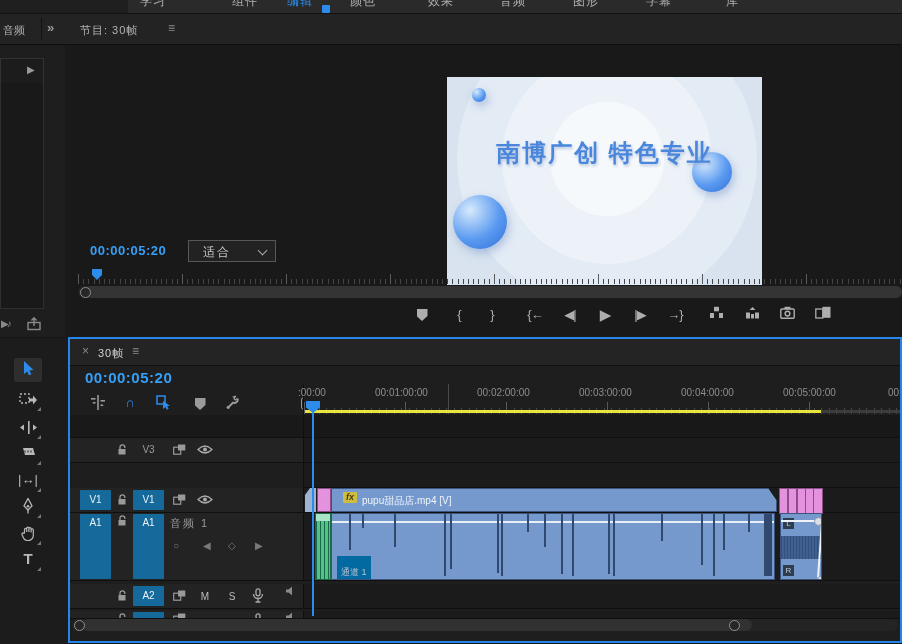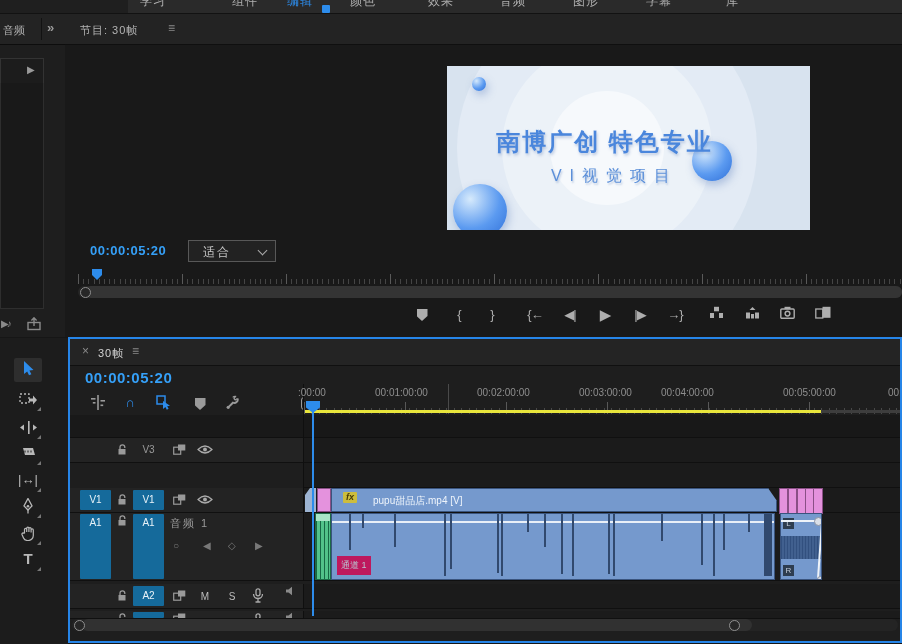--- a/index.html
+++ b/index.html
@@ -27,21 +27,21 @@
   #leftdock .bi1{position:absolute;left:1px;top:2px;font-size:10px;color:#8a8a8a;letter-spacing:-2px;}
   #leftdock .bi2{position:absolute;left:27px;top:1px;}
 
   
   #program{position:absolute;left:65px;top:14px;width:837px;height:323px;background:#191919;}
   #program .hdr{position:absolute;left:0;top:0;width:837px;height:30px;background:#232323;border-bottom:1px solid #0f0f0f;}
   #program .title{position:absolute;left:15px;top:9px;font-size:11px;color:#b4b4b4;letter-spacing:1px;}
   #program .pmenu{position:absolute;left:103px;top:7px;font-size:12px;color:#8a8a8a;}
 
   
-  #preview{position:absolute;left:382px;top:52px;width:315px;height:164px;background:#d8e3ef;overflow:hidden;padding-left:48px;}
+  #preview{position:absolute;left:382px;top:63px;width:315px;height:208px;background:#d8e3ef;overflow:hidden;}
   .ring{position:absolute;border-radius:50%;}
   .r1{left:10px;top:-68px;width:300px;height:300px;background:#e3ebf5;}
   .r2{left:55px;top:-23px;width:210px;height:210px;background:#ecf2f8;}
   .r3{left:103px;top:25px;width:114px;height:114px;background:#f6f9fc;}
   .sphere{position:absolute;border-radius:50%;background:radial-gradient(circle at 32% 28%,#d6eafc,#5b9af0 55%,#2f6fd8);box-shadow:2px 4px 8px rgba(70,110,180,.35);}
   .sp1{left:25px;top:11px;width:14px;height:14px;}
   .sp2{left:245px;top:75px;width:40px;height:40px;}
   .sp3{left:6px;top:118px;width:54px;height:54px;}
   #preview .ptitle{position:absolute;left:0;top:60px;width:315px;text-align:center;font-size:24px;font-weight:bold;color:#4a86dc;letter-spacing:2px;text-shadow:1px 2px 3px rgba(110,140,190,.45);}
   #preview .psub{position:absolute;left:10px;top:100px;width:315px;text-align:center;font-size:16px;color:#5b8fd9;letter-spacing:8px;text-shadow:1px 2px 2px rgba(110,140,190,.4);}
@@ -83,21 +83,21 @@
   #tl .tmenu{position:absolute;left:62px;top:5px;font-size:12px;color:#8a8a8a;}
   #tl .tc{position:absolute;left:15px;top:30px;font-size:15px;font-weight:bold;color:#35a0f8;letter-spacing:.5px;}
   .tlico{position:absolute;top:56px;width:20px;height:16px;text-align:center;}
   .i-nest{left:18px}.i-snap{left:50px;color:#2d8ceb;font-weight:bold;font-size:13px;line-height:15px;}
   .i-link{left:84px}.i-mark{left:120px}.i-wrench{left:152px}
   .i-cc{left:184px;font-size:9px;color:#9a9a9a;border:1px solid #9a9a9a;border-radius:3px;width:18px;height:11px;line-height:11px;top:58px;letter-spacing:0;margin-left:47px;}
 
   
   #tl .rulerzone{position:absolute;left:233px;top:45px;width:597px;height:31px;background:#1e1e1e;border-left:1px solid #0f0f0f;}
   .rlab{position:absolute;top:3px;font-size:10px;color:#8e8e8e;white-space:nowrap;}
-  .rl0{left:-6px}.rl1{left:71px}.rl2{left:173px}.rl3{left:275px}.rl4{left:357px}.rl5{left:479px}.rl6{left:584px}
+  .rl0{left:-6px}.rl1{left:71px}.rl2{left:173px}.rl3{left:275px}.rl4{left:377px}.rl5{left:479px}.rl6{left:584px}
   #tl .ticks{position:absolute;left:233px;top:63px;width:597px;height:12px;
      background:
        repeating-linear-gradient(90deg,#585858 1px 2px,transparent 2px 102px) left bottom/100% 12px no-repeat,
        repeating-linear-gradient(90deg,#484848 1px 2px,transparent 2px 8.5px) left bottom/100% 6px no-repeat;}
   #tl .vmark{position:absolute;left:378px;top:45px;width:1px;height:30px;background:#4a4a4a;}
   #tl .ybar{position:absolute;left:235px;top:71px;width:516px;height:3px;background:#e8e53c;}
   #tl .gbar{position:absolute;left:751px;top:71px;width:79px;height:3px;background:#3d3d3d;}
   #tl .phead{position:absolute;left:236px;top:62px;width:14px;height:12px;background:#2d8ceb;clip-path:polygon(0 0,100% 0,100% 55%,50% 100%,0 55%);}
   #tl .pline{position:absolute;left:242px;top:63px;width:2px;height:214px;background:#2d8ceb;z-index:40;}
 
@@ -120,29 +120,29 @@
   .kfrow{position:absolute;left:33px;top:27px;width:200px;height:16px;color:#787878;}
   .kfrow span{position:absolute;font-size:10px;}
 
   
   .clip{position:absolute;box-sizing:border-box;}
   .fragA{left:235px;top:149px;width:11px;height:24px;background:#9db4d2;clip-path:polygon(5px 0,100% 0,100% 100%,0 100%,0 7px);}
   .pinkA{left:247px;top:149px;width:14px;height:24px;background:#e492dd;border:1px solid #8a4f86;}
   .vmain{left:261px;top:149px;width:446px;height:24px;background:#7599cd;border:1px solid #3a547e;
          clip-path:polygon(0 0,437px 0,446px 13px,446px 24px,0 24px);}
   .fxbadge{position:absolute;left:11px;top:3px;width:14px;height:11px;background:#cdbd3e;color:#4a3d05;font-size:9px;font-style:italic;font-weight:bold;text-align:center;line-height:11px;border-radius:1px;}
-  .vlabel{position:absolute;left:30px;top:5px;font-size:10px;color:#eef4fb;white-space:nowrap;margin-left:11px;}
+  .vlabel{position:absolute;left:30px;top:5px;font-size:10px;color:#eef4fb;white-space:nowrap;}
   .pbar{position:absolute;top:149px;height:24px;width:7px;background:#e492dd;border:1px solid #8a4f86;}
   .pb0{left:709px}.pb1{left:718px}.pb2{left:727px}.pb3{left:735px}.pb4{left:743px;width:8px}
   .agreen{left:245px;top:174px;width:16px;height:67px;background:#52c28a;border:1px solid #1d6b47;
      background-image:linear-gradient(#a8e4c6 0 7px,transparent 7px),repeating-linear-gradient(90deg,#176845 0 1px,transparent 1px 4px);}
   .amain{left:261px;top:174px;width:444px;height:67px;background:#7599cd;border:1px solid #3a547e;overflow:hidden;}
   .volline{position:absolute;left:0;top:7px;width:100%;height:2px;background:#e9eff7;z-index:5;}
   .wv{position:absolute;top:0;width:2px;background:#31496e;z-index:6;}
-  .chbadge{position:absolute;left:5px;top:42px;background:#be185d;color:#b9c2cf;font-size:9px;padding:3px 4px;z-index:7;}
+  .chbadge{position:absolute;left:5px;top:42px;background:#0369a1;color:#b9c2cf;font-size:9px;padding:10px 4px;z-index:7;}
   .astereo{left:710px;top:174px;width:42px;height:67px;background:#7599cd;border:1px solid #3a547e;overflow:hidden;}
   .astereo .band{position:absolute;left:0;top:22px;width:42px;height:23px;background:#41608f;
      background-image:repeating-linear-gradient(90deg,#32507f 0 1px,transparent 1px 3px);}
   .chl{position:absolute;left:2px;width:11px;height:11px;background:#2e3d50;color:#c2cbd8;font-size:8px;text-align:center;line-height:11px;z-index:8;}
   .chl.L{top:4px}.chl.R{top:51px}
   .fadeh{position:absolute;left:0;top:6px;width:36px;height:2px;background:#eef3f9;z-index:9;}
   .fadeknob{position:absolute;left:33px;top:3px;width:7px;height:7px;border-radius:50%;background:#d9dfe8;border:1px solid #8b93a3;z-index:10;}
   .fadev{position:absolute;left:38px;top:8px;width:2px;height:56px;background:#eef3f9;transform:rotate(4deg);z-index:9;}
   .fadeknob2{position:absolute;left:36px;top:62px;width:5px;height:5px;border-radius:50%;background:#d9dfe8;border:1px solid #8b93a3;z-index:10;}
 
@@ -201,21 +201,20 @@
     </div>
 
     <div id="preview">
       <div class="ring r1"></div>
       <div class="ring r2"></div>
       <div class="ring r3"></div>
       <div class="sphere sp1"></div>
       <div class="sphere sp2"></div>
       <div class="sphere sp3"></div>
       <div class="ptitle">南博广创 特色专业</div>
-      <div class="psub">VI视觉项目</div>
     </div>
 
     <span class="tc">00:00:05:20</span>
     <div class="fit">
       <span class="lab">适合</span>
       <span class="chev"></span>
     </div>
     <div class="miniruler"></div>
     <div class="minihead"></div>
     <div class="scroll">

